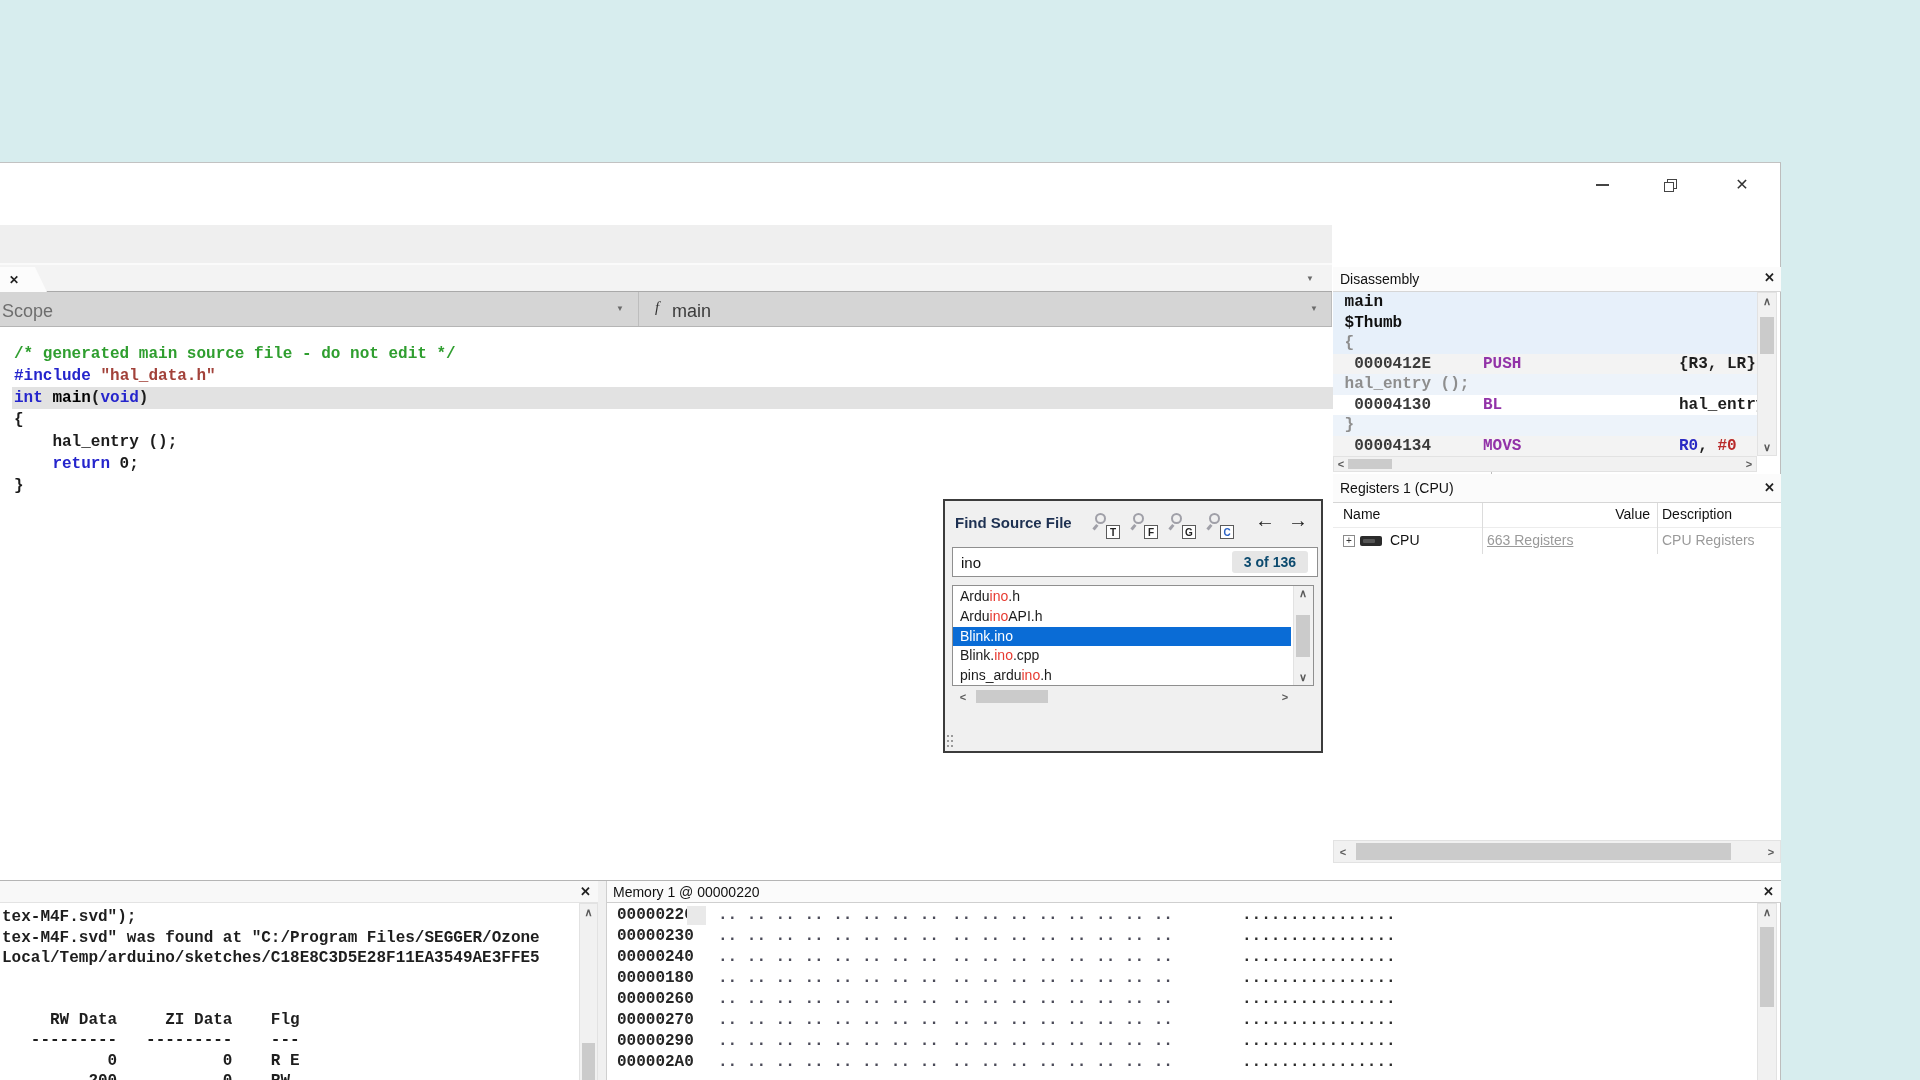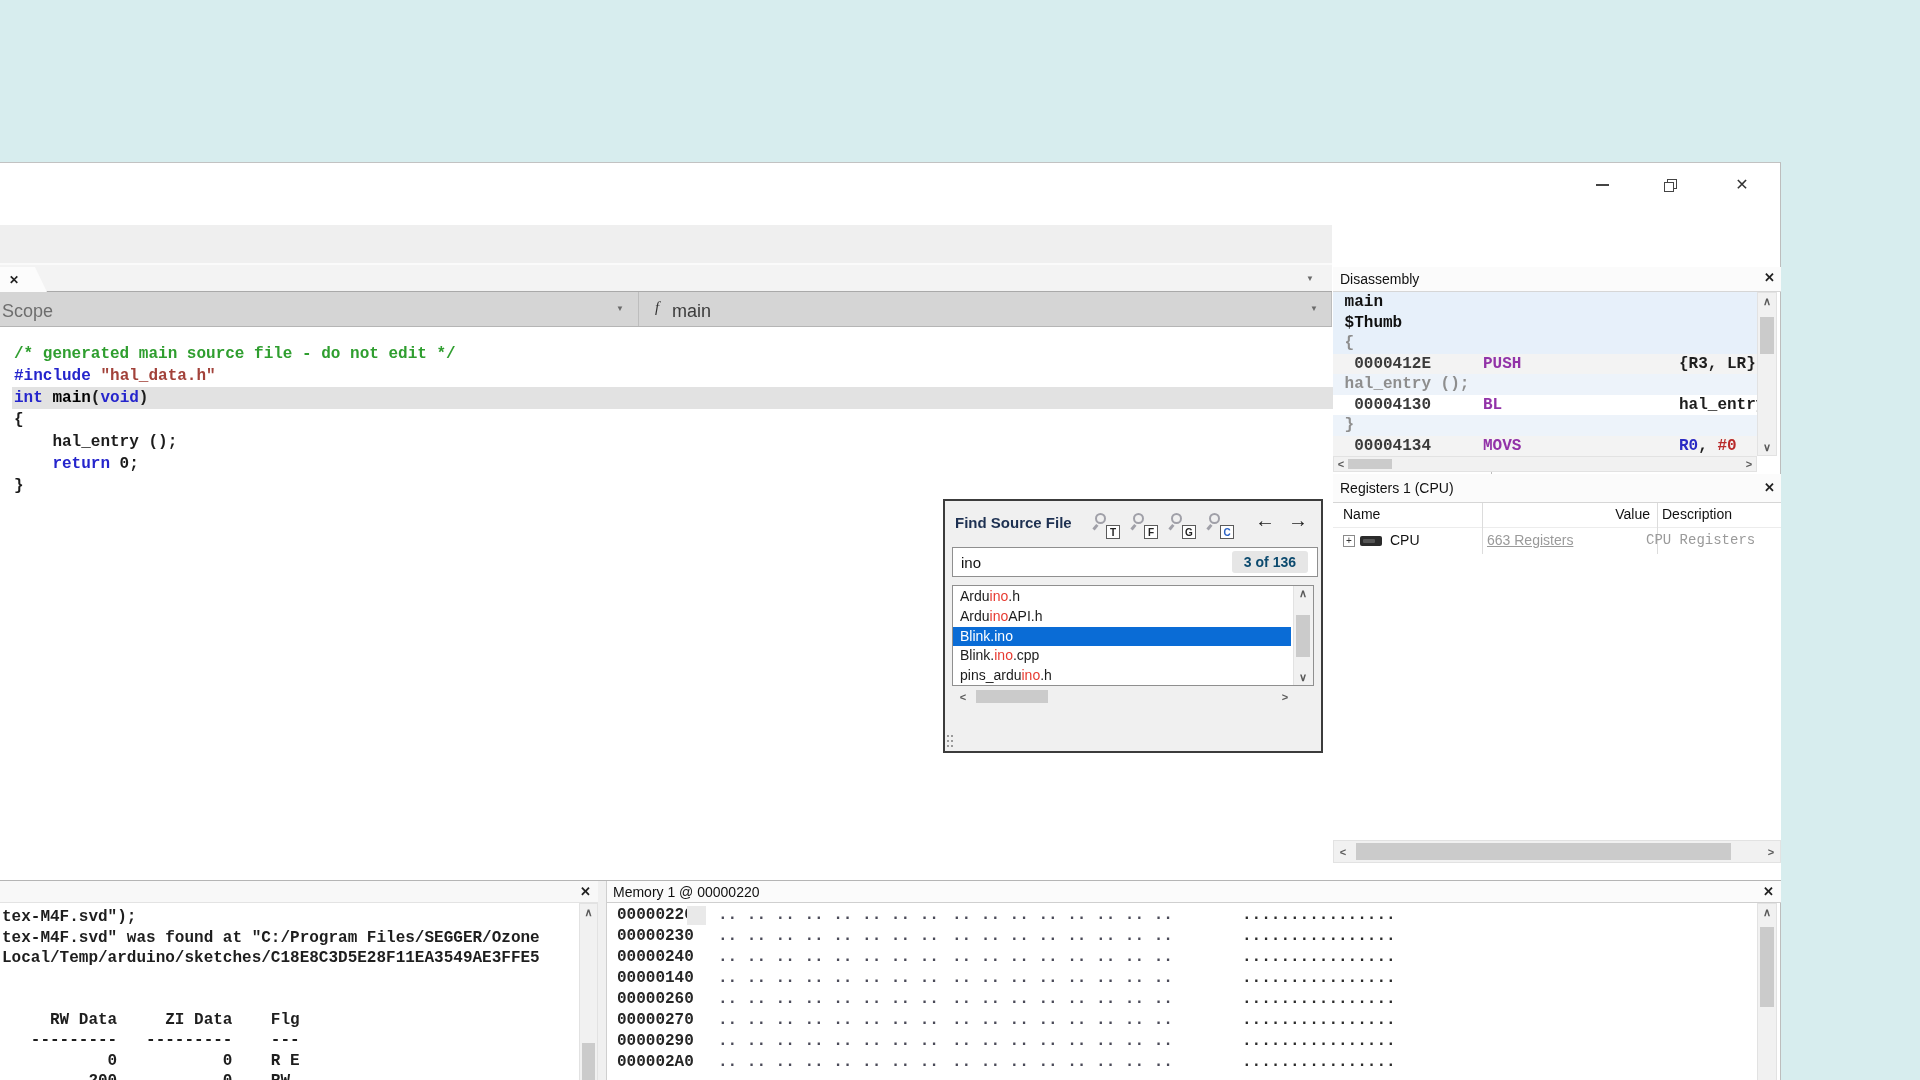--- a/index.html
+++ b/index.html
@@ -177,21 +177,21 @@
       <span class="reg-header-text" style="left:157px;top:3px;width:160px;text-align:right;">Value</span>
       <span class="reg-header-text" style="left:329px;top:3px;">Description</span>
     </div>
     <div class="vdiv" style="left:149px;top:0;height:51px;"></div>
     <div class="vdiv" style="left:324px;top:0;height:51px;"></div>
     <div class="abs" style="left:0;top:25px;width:448px;height:26px;">
       <span id="expand-box" style="left:10px;top:7px;">+</span>
       <span id="cpu-chip" style="left:27px;top:8px;"></span>
       <span class="reg-header-text" style="left:57px;top:4px;">CPU</span>
       <span class="reg-val" style="left:154px;top:4px;text-decoration:underline;">663 Registers</span>
-      <span class="reg-val" style="left:313px;top:4px;font-family:Liberation Mono, monospace;">CPU Registers</span>
+      <span class="reg-val" style="left:329px;top:4px;">CPU Registers</span>
     </div>
 
     <div class="sb" style="left:0;top:337px;width:448px;height:23px;">
       <span class="sb-btn" style="left:0;top:0;width:18px;height:21px;">&lt;</span>
       <div class="sb-thumb" style="left:22px;top:2px;width:375px;height:17px;"></div>
       <span class="sb-btn" style="right:0;top:0;width:18px;height:21px;">&gt;</span>
     </div>
   </div>
 
   <div class="abs" style="left:0;top:717px;width:1781px;height:201px;border-top:1px solid #b5b5b5;">
@@ -221,21 +221,21 @@
 
     <div class="abs" style="left:607px;top:0;width:1174px;height:201px;">
       <div class="abs" style="left:0;top:0;width:1174px;height:22px;background:#fbfbfb;border-bottom:1px solid #cfcfcf;">
         <span class="abs" style="left:6px;top:3px;font-size:14px;color:#111;">Memory 1 @ 00000220</span>
         <span class="panel-x" style="right:7px;top:3px;">✕</span>
       </div>
       <div id="memory-rows" style="position:absolute;left:0;top:22px;width:1150px;height:179px;background:#fff;overflow:hidden;padding-top:2px;">
           <div class="m-row"><div class="m-cursor"></div><span class="m-addr">00000220</span><span class="m-hex">.. .. .. .. .. .. .. ..</span><span class="m-hex">.. .. .. .. .. .. .. ..</span><span class="m-ascii">................</span></div>
           <div class="m-row"><span class="m-addr">00000230</span><span class="m-hex">.. .. .. .. .. .. .. ..</span><span class="m-hex">.. .. .. .. .. .. .. ..</span><span class="m-ascii">................</span></div>
           <div class="m-row"><span class="m-addr">00000240</span><span class="m-hex">.. .. .. .. .. .. .. ..</span><span class="m-hex">.. .. .. .. .. .. .. ..</span><span class="m-ascii">................</span></div>
-          <div class="m-row"><span class="m-addr">00000140</span><span class="m-hex">.. .. .. .. .. .. .. ..</span><span class="m-hex">.. .. .. .. .. .. .. ..</span><span class="m-ascii">................</span></div>
+          <div class="m-row"><span class="m-addr">00000180</span><span class="m-hex">.. .. .. .. .. .. .. ..</span><span class="m-hex">.. .. .. .. .. .. .. ..</span><span class="m-ascii">................</span></div>
           <div class="m-row"><span class="m-addr">00000260</span><span class="m-hex">.. .. .. .. .. .. .. ..</span><span class="m-hex">.. .. .. .. .. .. .. ..</span><span class="m-ascii">................</span></div>
           <div class="m-row"><span class="m-addr">00000270</span><span class="m-hex">.. .. .. .. .. .. .. ..</span><span class="m-hex">.. .. .. .. .. .. .. ..</span><span class="m-ascii">................</span></div>
           <div class="m-row"><span class="m-addr">00000290</span><span class="m-hex">.. .. .. .. .. .. .. ..</span><span class="m-hex">.. .. .. .. .. .. .. ..</span><span class="m-ascii">................</span></div>
           <div class="m-row"><span class="m-addr">000002A0</span><span class="m-hex">.. .. .. .. .. .. .. ..</span><span class="m-hex">.. .. .. .. .. .. .. ..</span><span class="m-ascii">................</span></div>
         </div>
       <div class="sb" style="left:1150px;top:22px;width:20px;height:179px;">
         <span class="sb-btn" style="left:0;top:0;width:18px;height:16px;">∧</span>
         <div class="sb-thumb" style="left:2px;top:23px;width:14px;height:80px;"></div>
       </div>
     </div>

